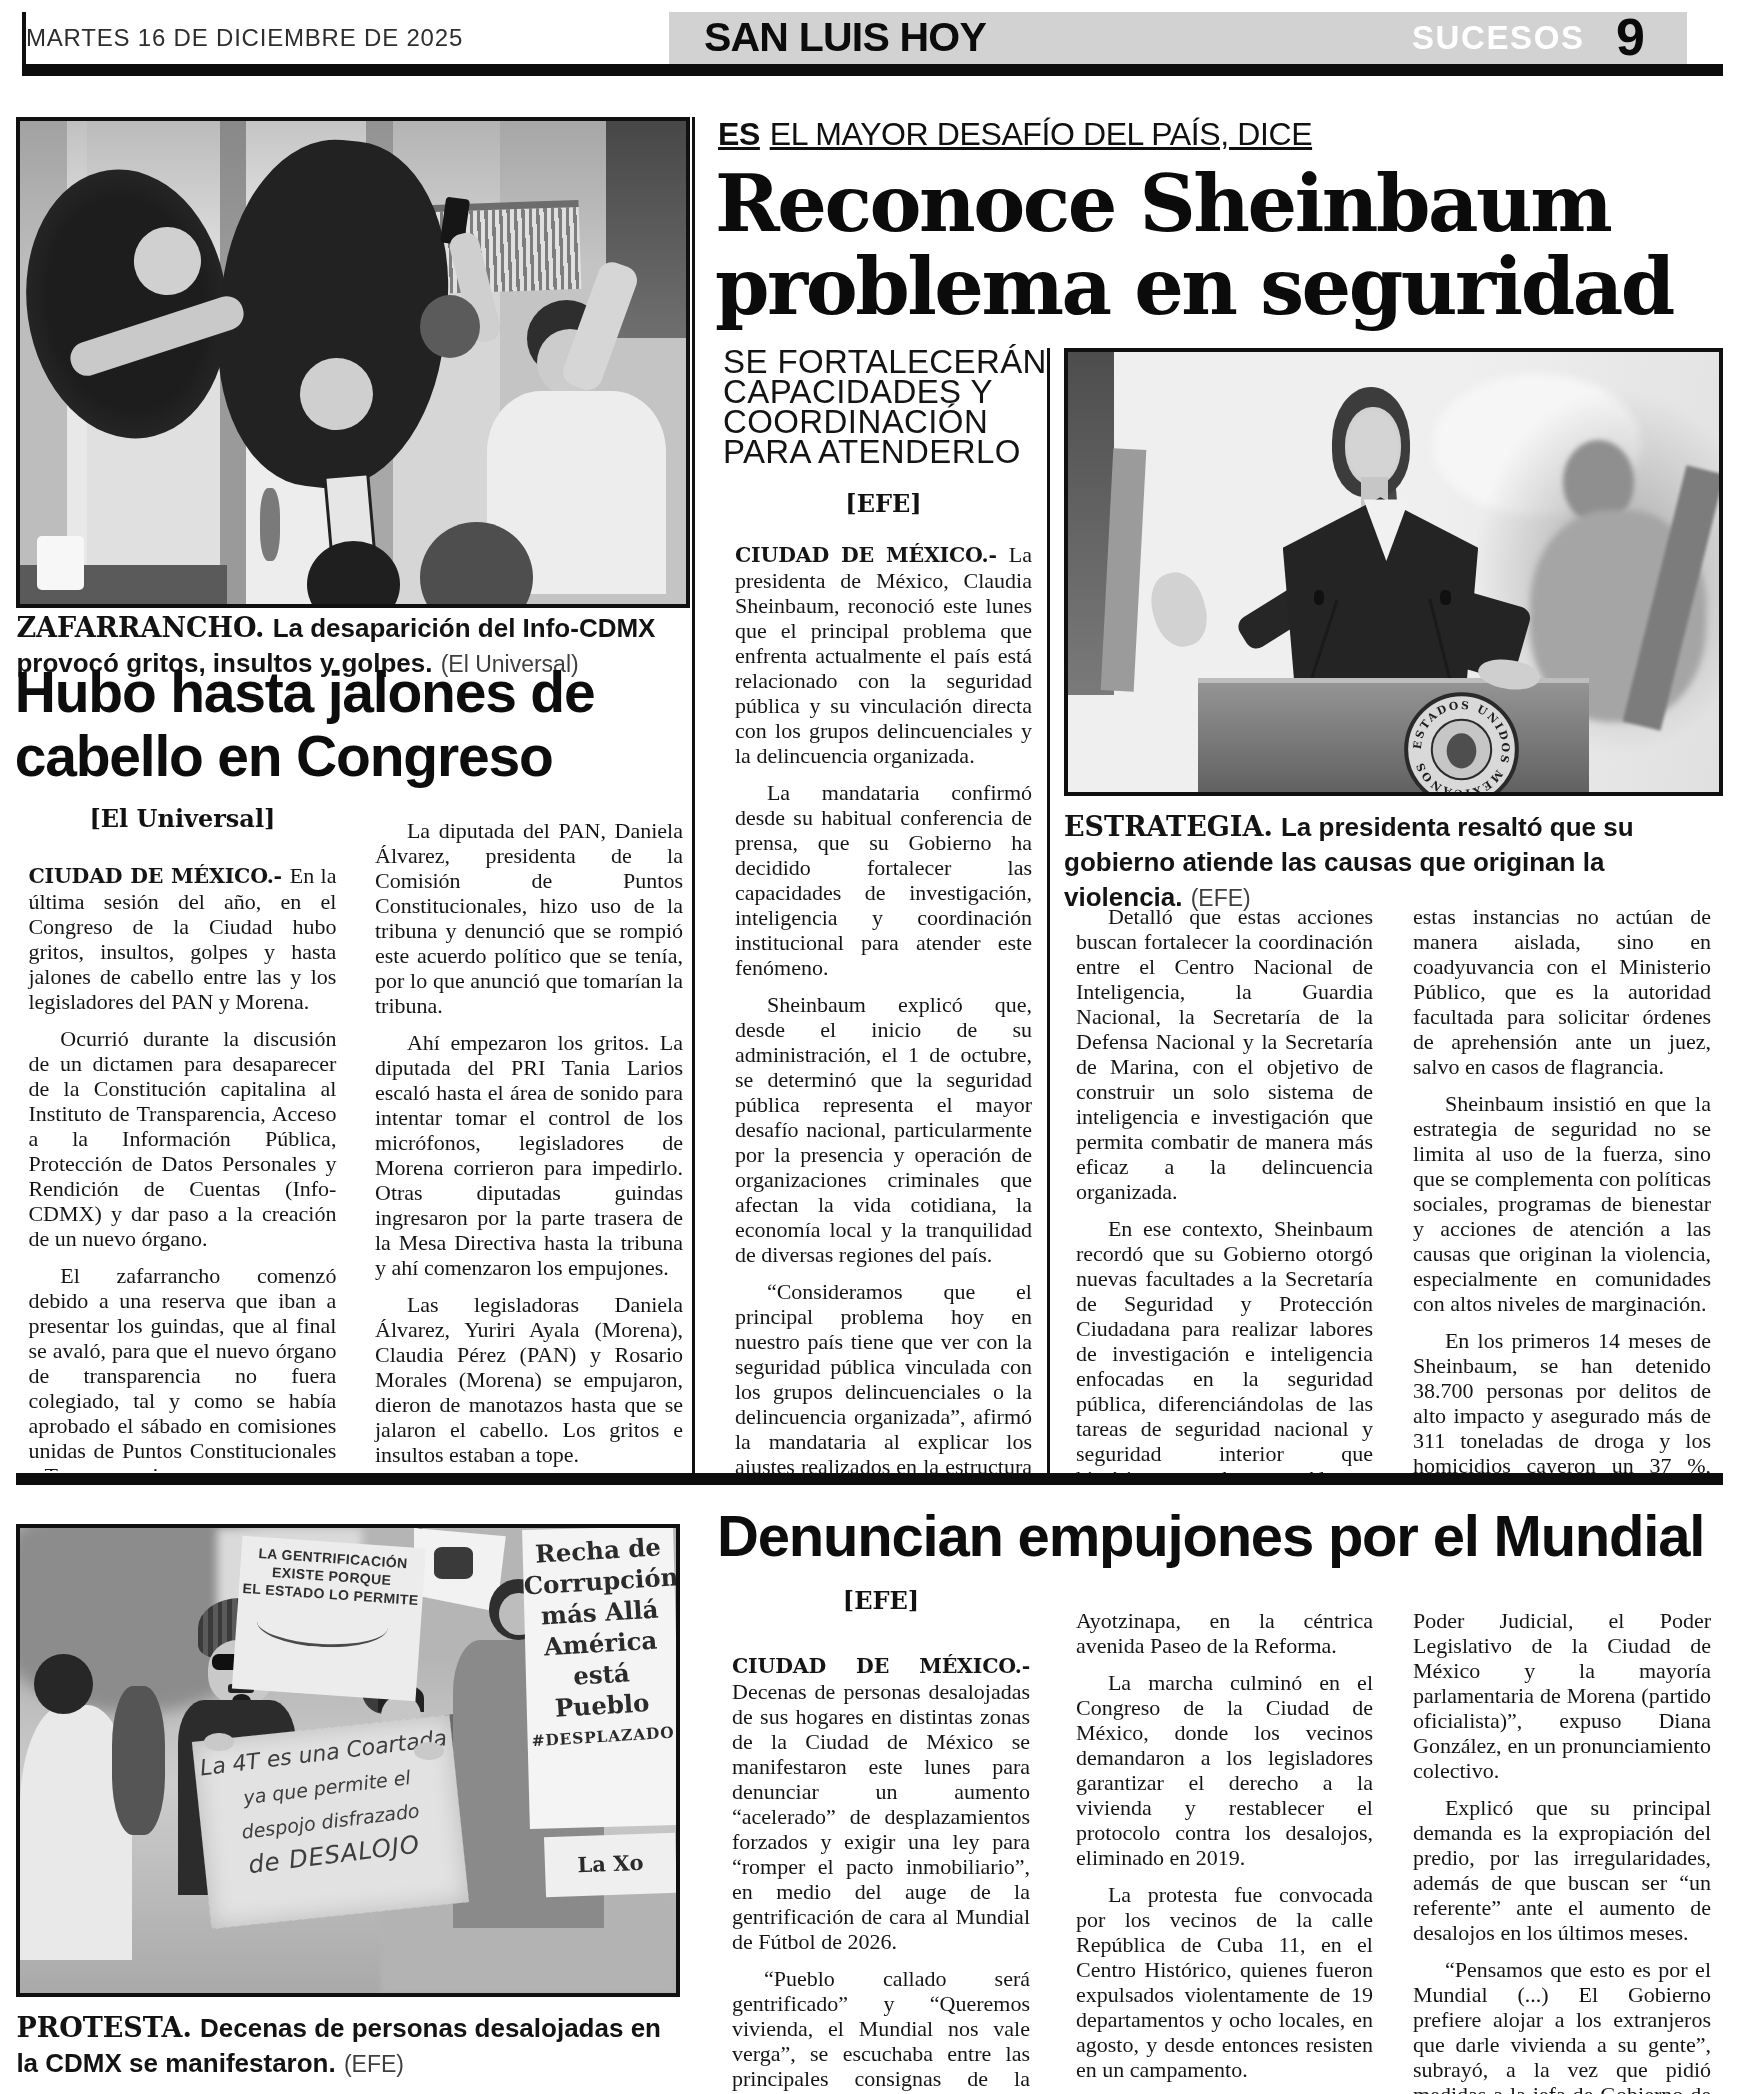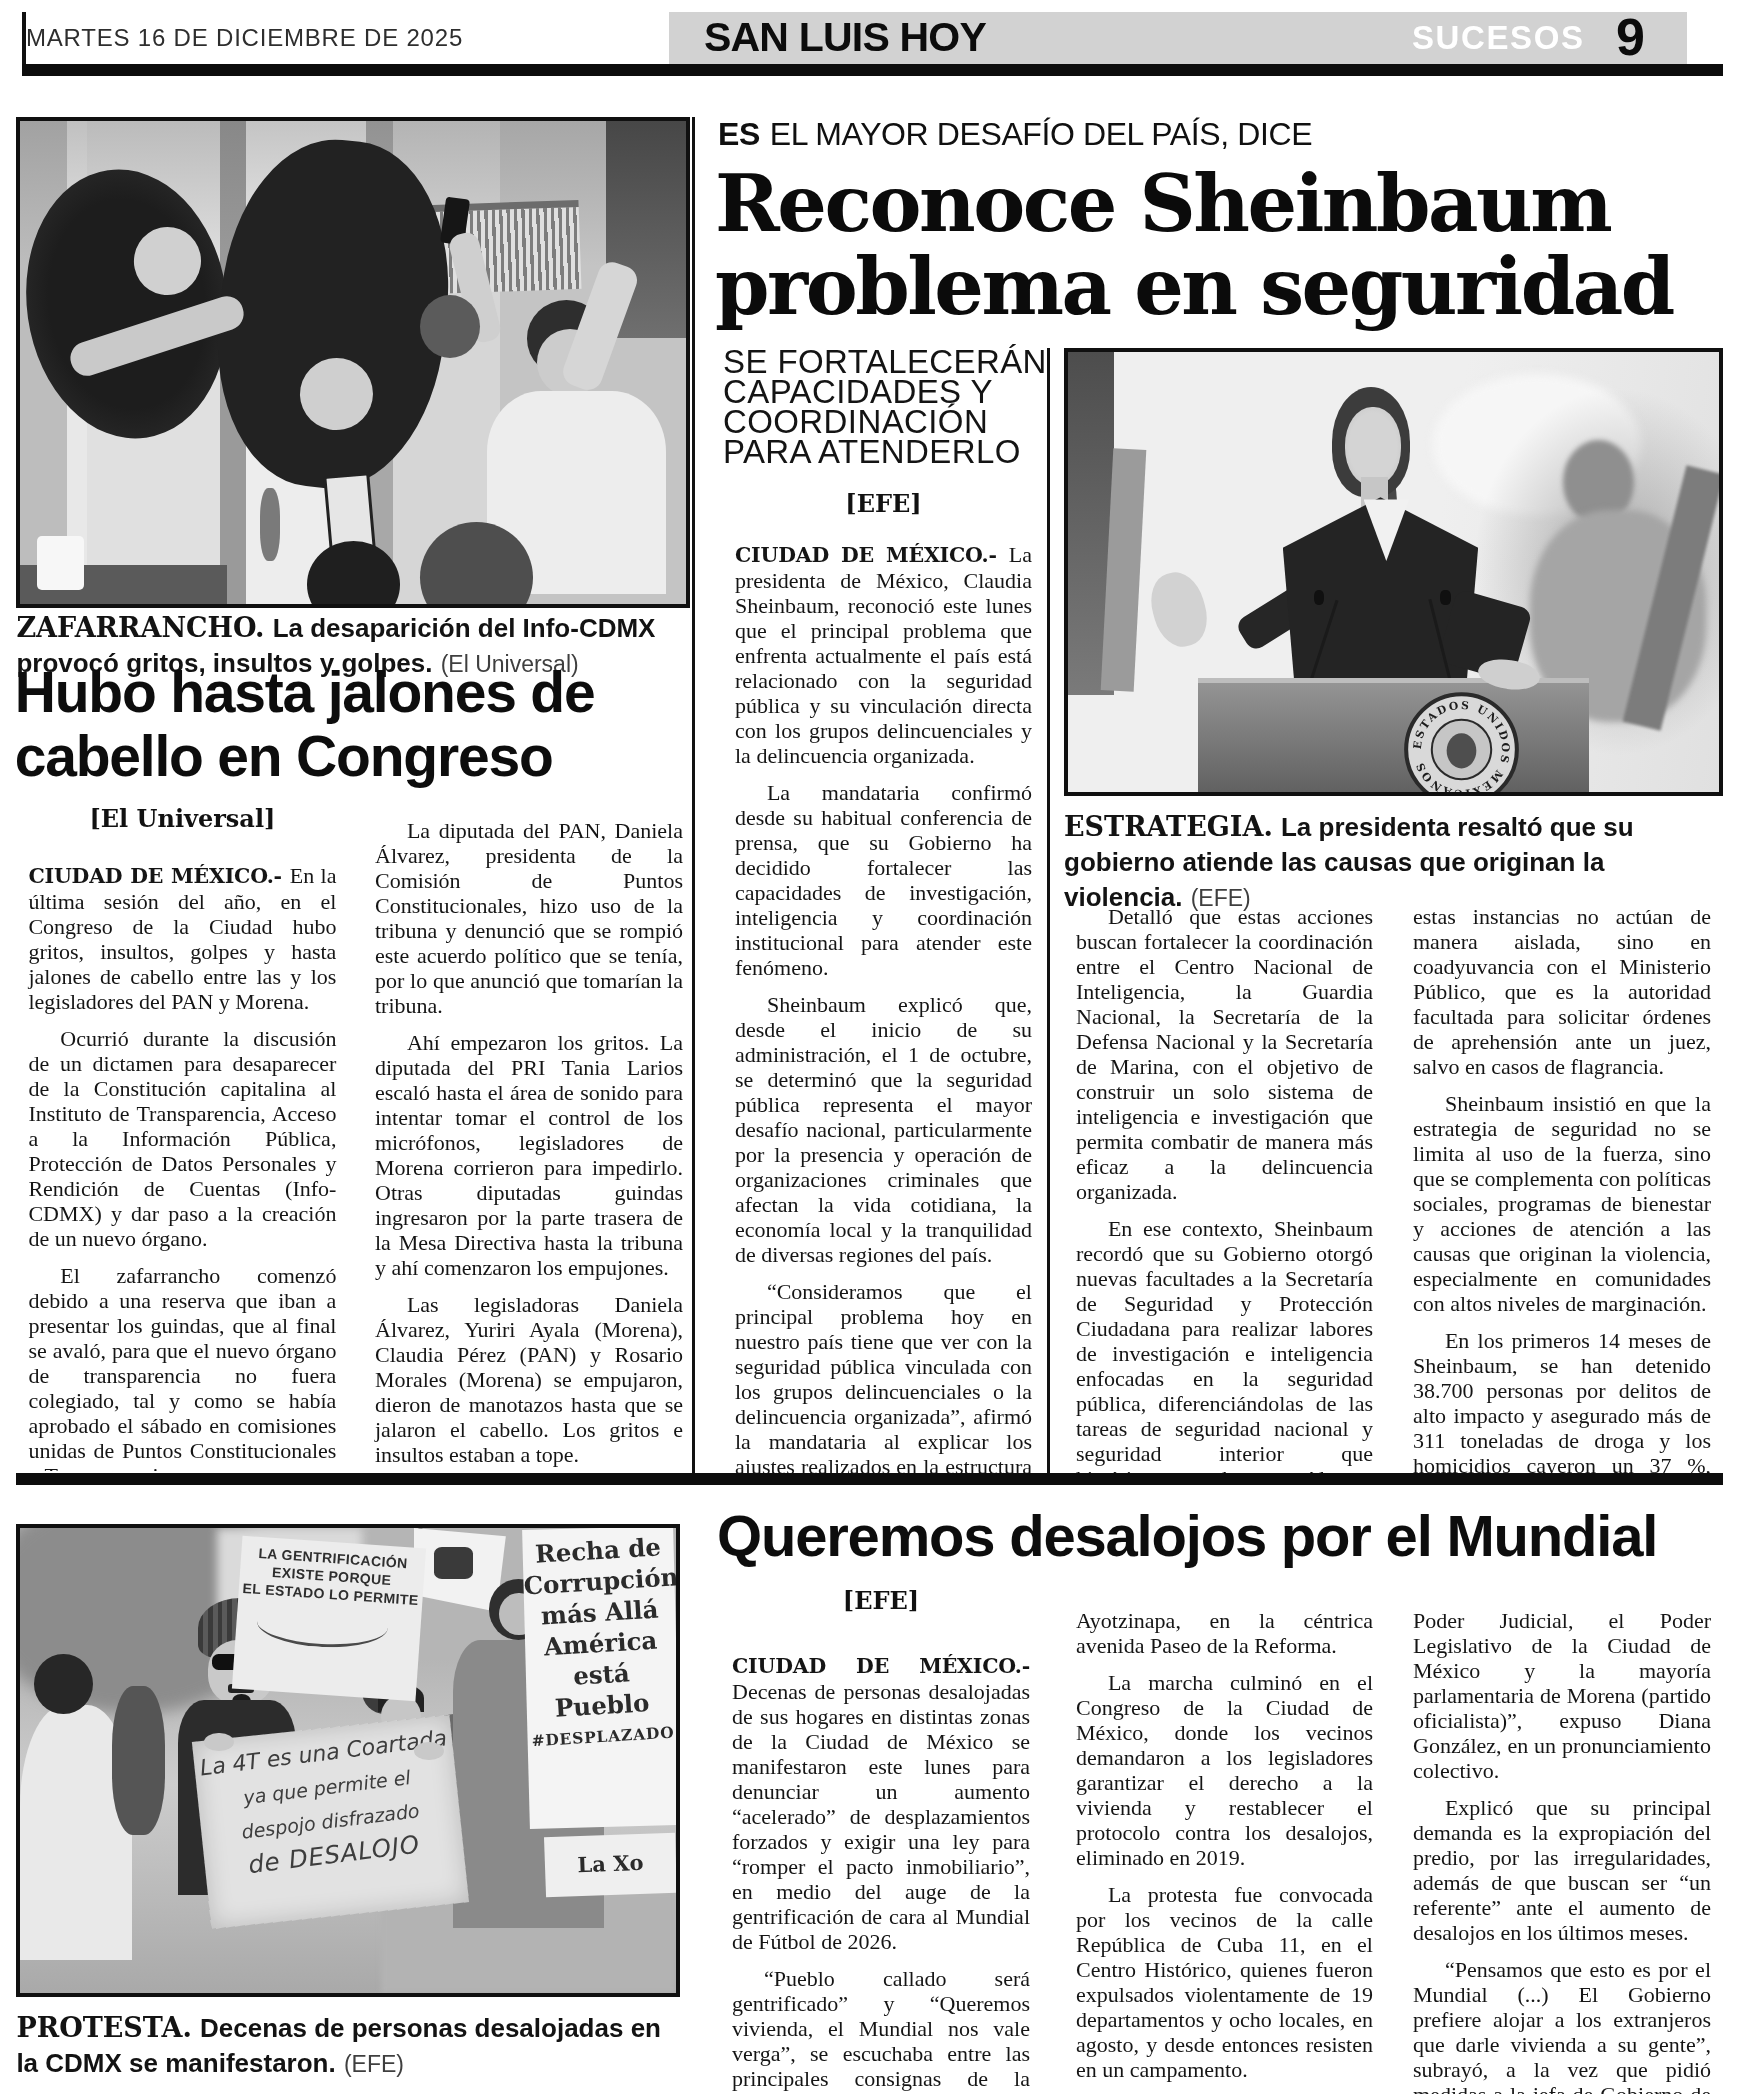--- a/index.html
+++ b/index.html
@@ -28,21 +28,21 @@
   .cap{font-size:26px;line-height:34px;color:#131313;}
   .cap .lead{font-family:"DejaVu Serif",serif;font-weight:700;font-size:27px;margin-right:8.2px;}
   .cap .txt{font-family:"Liberation Sans",sans-serif;font-weight:700;margin-right:8.2px;}
   .cap .credit{font-family:"Liberation Sans",sans-serif;font-weight:400;font-size:23px;color:#3f3f3f;}
 
   
   .headline-sans{font-family:"Liberation Sans",sans-serif;font-weight:700;color:#0d0d0d;
                  font-size:57px;line-height:64px;letter-spacing:-1.2px;}
   .headline-slab{font-family:"DejaVu Serif",serif;font-weight:700;color:#0b0b0b;
                  font-size:78px;line-height:83px;letter-spacing:-2.5px;}
-  .kicker{font-family:"Liberation Sans",sans-serif;font-size:32px;color:#101010;letter-spacing:-0.4px;}
+  .kicker{font-family:"Liberation Sans",sans-serif;font-size:32px;color:#101010;letter-spacing:-0.4px;text-decoration:underline;}
   .kicker b{font-weight:700;margin-right:9.8px;}
   .subhead{font-family:"Liberation Sans",sans-serif;font-weight:400;font-size:33px;line-height:30px;
            color:#141414;letter-spacing:0.4px;}
   .byline{font-family:"DejaVu Serif",serif;font-weight:700;font-size:24px;text-align:center;color:#111;}
 
   
   .bodycol{font-size:22px;line-height:25px;overflow:hidden;text-align:justify;}
   .bodycol p{margin:12px;}
   .bodycol p.ind{text-indent:1.45em;}
   .bodycol b.lead{font-family:"DejaVu Serif",serif;font-weight:700;font-size:20.5px;letter-spacing:-0.2px;}
@@ -335,21 +335,21 @@
         <div class="ln">de DESALOJO</div>
       </div>
     <div class="p3-hand1"></div>
     <div class="p3-hand2"></div>
   </div>
 
   <div class="abs cap" style="left:16.4px;top:2011px;width:664px;">
     <span class="lead">PROTESTA.</span><span class="txt">Decenas de personas desalojadas en la CDMX se manifestaron.</span><span class="credit">(EFE)</span>
   </div>
 
-  <div class="abs headline-sans" style="left:717px;top:1504px;width:1015px;font-size:58px;">Queremos desalojos por el Mundial</div>
+  <div class="abs headline-sans" style="left:717px;top:1504px;width:1015px;font-size:58px;">Denuncian empujones por el Mundial</div>
 
   <div class="abs byline" style="left:720px;top:1586px;width:322px;">[EFE]</div>
 
   <div class="abs bodycol" style="left:720px;top:1641px;width:322px;height:454px;">
       <p><b class="lead">CIUDAD DE MÉXICO.- </b>Decenas de personas desalojadas de sus hogares en distintas zonas de la Ciudad de México se manifestaron este lunes para denunciar un aumento “acelerado” de desplazamientos forzados y exigir una ley para “romper el pacto inmobiliario”, en medio del auge de la gentrificación de cara al Mundial de Fútbol de 2026.</p>
       <p class="ind">“Pueblo callado será gentrificado” y “Queremos vivienda, el Mundial nos vale verga”, se escuchaba entre las principales consignas de la manifestación, que partió desde el Antimonumento a los 43 estudiantes de</p>
     </div>
   <div class="abs bodycol" style="left:1064px;top:1596px;width:321px;height:499px;">
       <p>Ayotzinapa, en la céntrica avenida Paseo de la Reforma.</p>
       <p class="ind">La marcha culminó en el Congreso de la Ciudad de México, donde los vecinos demandaron a los legisladores garantizar el derecho a la vivienda y restablecer el protocolo contra los desalojos, eliminado en 2019.</p>

